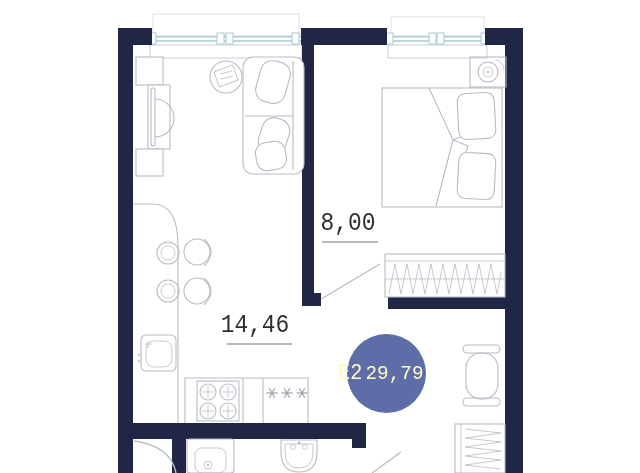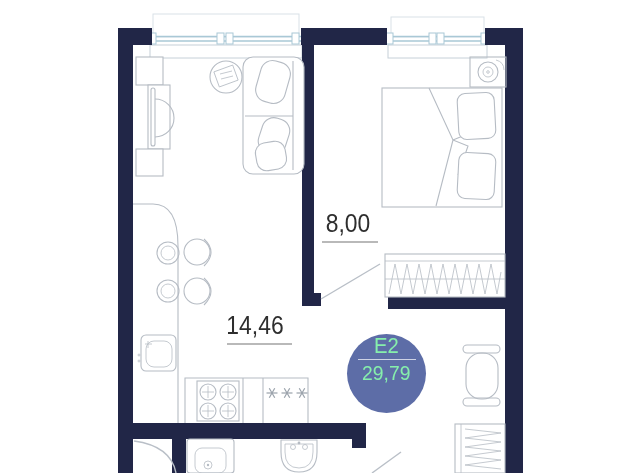--- a/index.html
+++ b/index.html
@@ -5,21 +5,21 @@
   :root{
     --wall:#212647;
     --window:#a9c8d6;
     --furniture_outline:#b6bcc4;
     --badge:#5d6da7;
     --label_text:#2e2e2e;
   }
   html,body{margin:0;padding:0;background:#fff;}
   #stage{
     position:relative;width:571px;height:473px;background:#ffffff;
-    font-family:Liberation Sans, sans-serif;overflow:hidden;
+    font-family:Liberation Mono, monospace;overflow:hidden;
   }
   svg{position:absolute;left:0;top:0;}
   .wall rect{fill:var(--wall);stroke:none;}
   .furn{stroke:var(--furniture_outline);fill:none;stroke-width:1.1;}
   .furnw{stroke:var(--furniture_outline);fill:#ffffff;stroke-width:1.1;}
   .thin{stroke-width:.8;}
   .win{stroke:var(--window);fill:none;stroke-width:1.6;}
   .winbox{stroke:var(--window);fill:#ffffff;stroke-width:1;}
   .sill{stroke:#c6d0d8;fill:#ffffff;stroke-width:1;}
   .balcony{stroke:#d9e1e7;fill:none;stroke-width:1;}
@@ -30,22 +30,22 @@
     position:absolute;color:var(--label_text);
     font-size:26px;font-weight:500;letter-spacing:0;
     transform:scaleX(.88);transform-origin:center;white-space:nowrap;
     text-align:center;
   }
   .area-underline{position:absolute;height:2px;background:#b9b9b9;}
 
   .badge{
     position:absolute;left:347px;top:334px;width:79px;height:79px;
     background:var(--badge);border-radius:50%;
-    display:flex;flex-direction:column;align-items:center;justify-content:flex-start;
-    color:#86efac;
+    display:flex;flex-direction:row;align-items:center;justify-content:flex-end;
+    color:#fef9c3;
   }
   .badge .unit{font-size:22px;font-weight:400;line-height:1.05;transform:scaleX(.92);}
   .badge .divider{width:58px;height:1px;background:rgba(255,255,255,.7);margin:2px 0 1px 0;}
   .badge .area{font-size:21px;font-weight:400;line-height:1.1;transform:scaleX(.92);}
 </style>
 </head>
 <body>
 
 <div id="stage">
 

